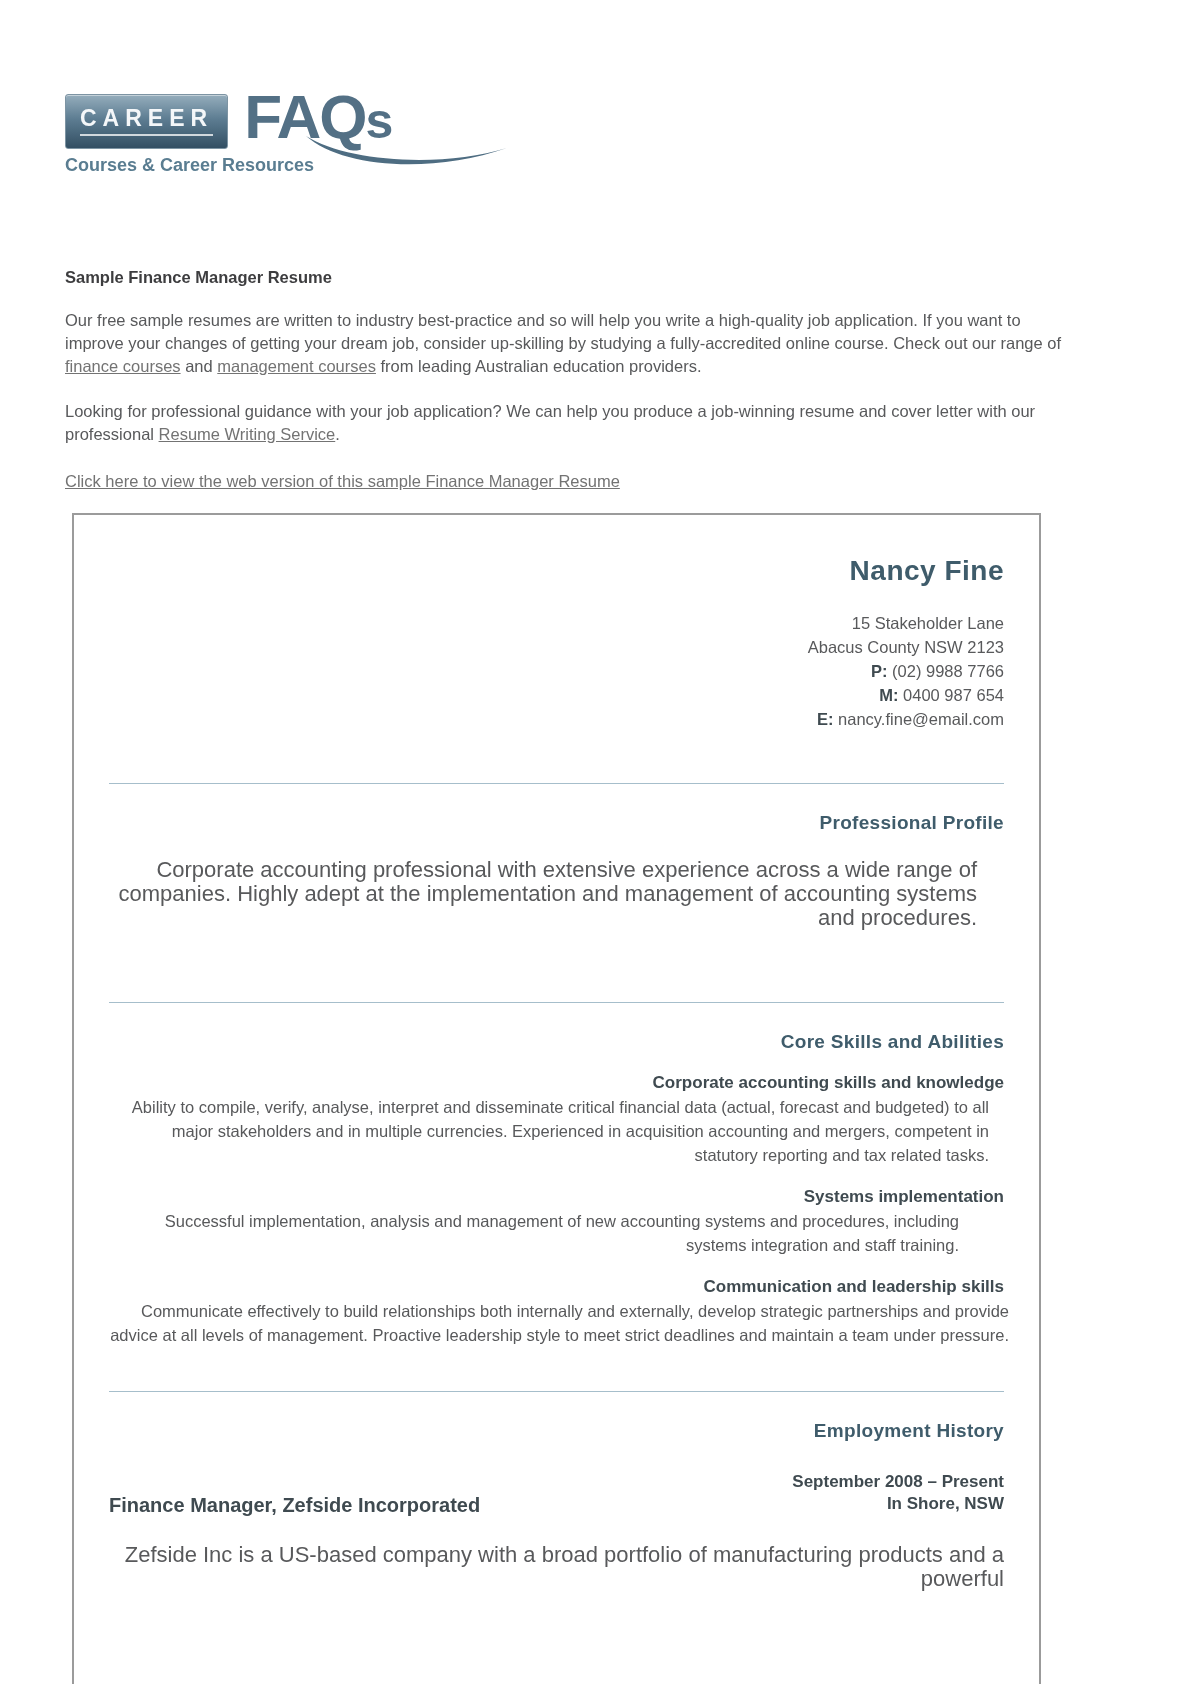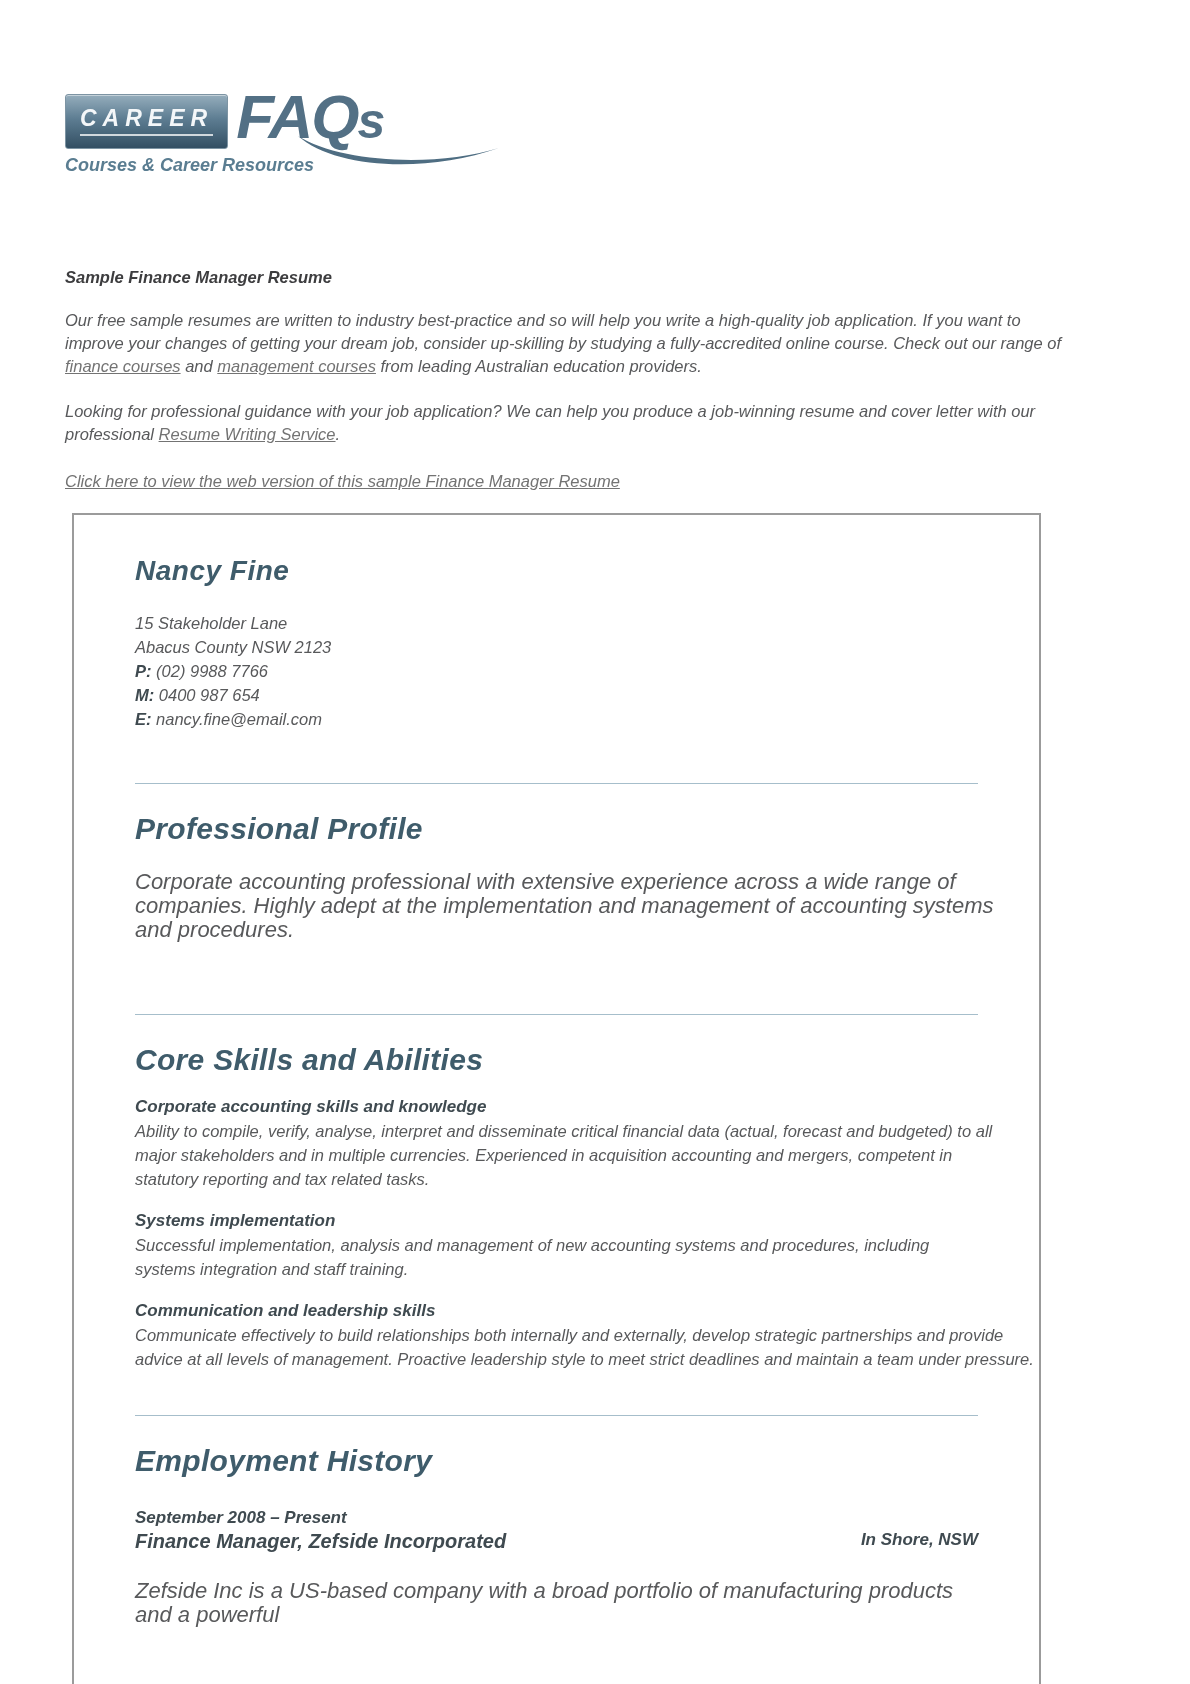--- a/index.html
+++ b/index.html
@@ -6,21 +6,20 @@
   html, body { background: #ffffff; }
   .page {
     position: relative;
     width: 1190px;
     height: 1684px;
     margin: 0 auto;
     background: #ffffff;
     overflow: hidden;
     font-family: "Liberation Sans", "DejaVu Sans", sans-serif;
     color: #58595b;
-    font-style: italic;
   }
 
   
   .logo { position: absolute; left: 65px; top: 86px; width: 320px; }
   .logo-row { display: flex; align-items: flex-start; }
   .career-box {
     background: linear-gradient(180deg, #95adbc 0%, #5d7d92 45%, #334f63 100%);
     border: 1px solid #7d94a3;
     border-radius: 3px;
     padding: 10px 14px 16px 14px;
@@ -28,21 +27,21 @@
     box-shadow: inset 0 1px 0 rgba(255,255,255,.45);
   }
   .career-text {
     color: #f4f7f9;
     font-size: 23px;
     font-weight: bold;
     letter-spacing: 6px;
     border-bottom: 2px solid rgba(255,255,255,.75);
     padding-bottom: 3px;
   }
-  .faqs-wrap { position: relative; margin-left: 8px; text-align: center; }
+  .faqs-wrap { position: relative; margin-left: 16px; text-align: center; }
   .faqs-text {
     font-size: 62px;
     font-weight: bold;
     color: #537085;
     letter-spacing: -2px;
     line-height: 1;
     text-shadow: 0 1px 1px rgba(255,255,255,.6);
   }
   .faqs-s { font-size: 50px; }
   .swoosh { position: absolute; left: 58px; top: 48px; }
@@ -63,37 +62,38 @@
   
   .resume-box {
     position: absolute;
     left: 72px;
     top: 513px;
     width: 969px;
     height: 1171px; 
     border: 2px solid #9b9b9b;
     border-bottom: none;
     background: #ffffff;
-    padding: 0 61px;
+    padding: 0 35px;
+    text-align: right;
   }
   .resume-name {
     margin-top: 40px;
     font-size: 28px;
     font-weight: bold;
     color: #3f5c6b;
     letter-spacing: .5px;
   }
   .contact { margin-top: 24px; font-size: 16.5px; line-height: 24px; color: #58595b; }
   .contact .lbl { font-weight: bold; color: #3f4a50; }
 
   .divider { border: none; border-top: 1px solid #a6becb; margin-top: 52px; }
 
   .section-heading {
     margin-top: 28px;
-    font-size: 30px;
+    font-size: 19px;
     font-weight: bold;
     color: #3f5c6b;
     letter-spacing: .3px;
   }
   .section-text { margin-top: 24px; font-size: 22px; line-height: 24px; color: #58595b; }
 
   .skill-block { margin-top: 20px; }
   .skill-title { font-size: 17px; font-weight: bold; color: #3f4a50; }
   .skill-text { font-size: 16.5px; line-height: 24px; color: #58595b; margin-top: 2px; }
 

